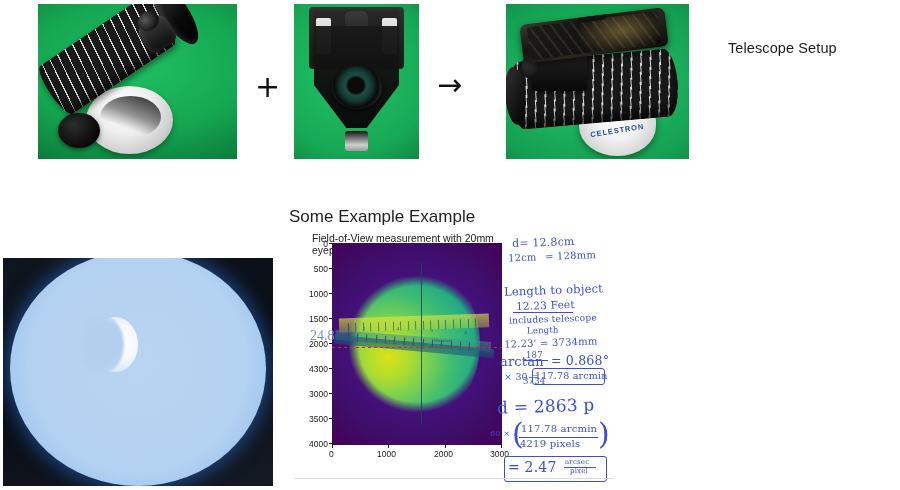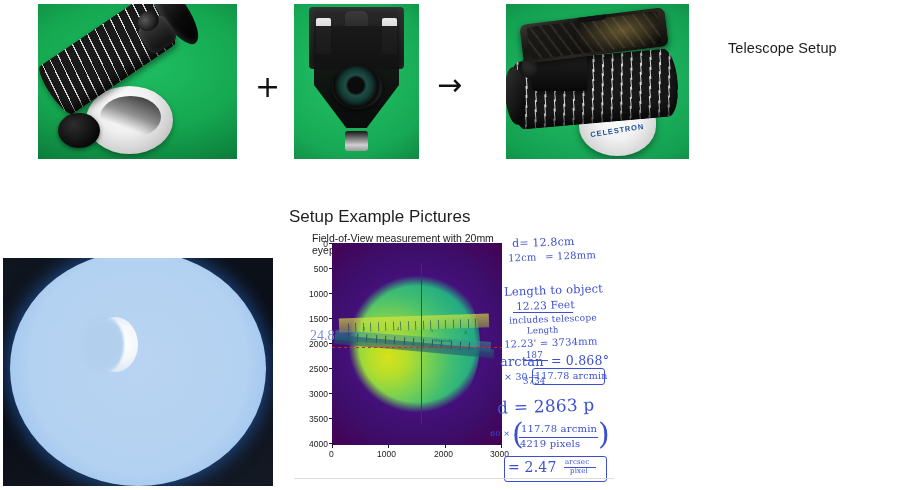--- a/index.html
+++ b/index.html
@@ -398,21 +398,21 @@
       <div class="mount3"></div>
       <div class="phone3">
         <div class="screen"></div>
           <div class="notch"></div>
       </div>
     </div>
   </div>
 
   <div class="title-right" style="left:728px;top:40px;">Telescope Setup</div>
 
-  <div class="section-head" style="left:289px;top:207px;">Setup Example Pictures</div>
+  <div class="section-head" style="left:289px;top:207px;">Some Example Example</div>
 
   <div class="moonphoto" style="left:3px;top:258px;width:270px;height:228px;">
     <div class="fov"></div>
     <div class="moon"></div>
   </div>
 
   <div class="figure" style="left:300px;top:230px;width:215px;height:232px;">
 
     <div class="chart-title" style="left:12px;top:2px;">Field-of-View measurement with 20mm eyepiece</div>
 
@@ -471,21 +471,21 @@
     <div class="ytick" style="left:6px;top:9px;width:22px;">0</div>
     <div class="tickmark" style="left:29px;top:13px;width:3px;height:1px;"></div>
     <div class="ytick" style="left:6px;top:34px;width:22px;">500</div>
     <div class="tickmark" style="left:29px;top:38px;width:3px;height:1px;"></div>
     <div class="ytick" style="left:2px;top:59px;width:26px;">1000</div>
     <div class="tickmark" style="left:29px;top:63px;width:3px;height:1px;"></div>
     <div class="ytick" style="left:2px;top:84px;width:26px;">1500</div>
     <div class="tickmark" style="left:29px;top:88px;width:3px;height:1px;"></div>
     <div class="ytick" style="left:2px;top:109px;width:26px;">2000</div>
     <div class="tickmark" style="left:29px;top:113px;width:3px;height:1px;"></div>
-    <div class="ytick" style="left:2px;top:134px;width:26px;">2500</div>
+    <div class="ytick" style="left:2px;top:134px;width:26px;">4300</div>
     <div class="tickmark" style="left:29px;top:138px;width:3px;height:1px;"></div>
     <div class="ytick" style="left:2px;top:159px;width:26px;">3000</div>
     <div class="tickmark" style="left:29px;top:163px;width:3px;height:1px;"></div>
     <div class="ytick" style="left:2px;top:184px;width:26px;">3500</div>
     <div class="tickmark" style="left:29px;top:188px;width:3px;height:1px;"></div>
     <div class="ytick" style="left:2px;top:209px;width:26px;">4000</div>
     <div class="tickmark" style="left:29px;top:213px;width:3px;height:1px;"></div>
 
     <div class="blue-note-inchart" style="left:10px;top:98px;">24.8</div>
 

